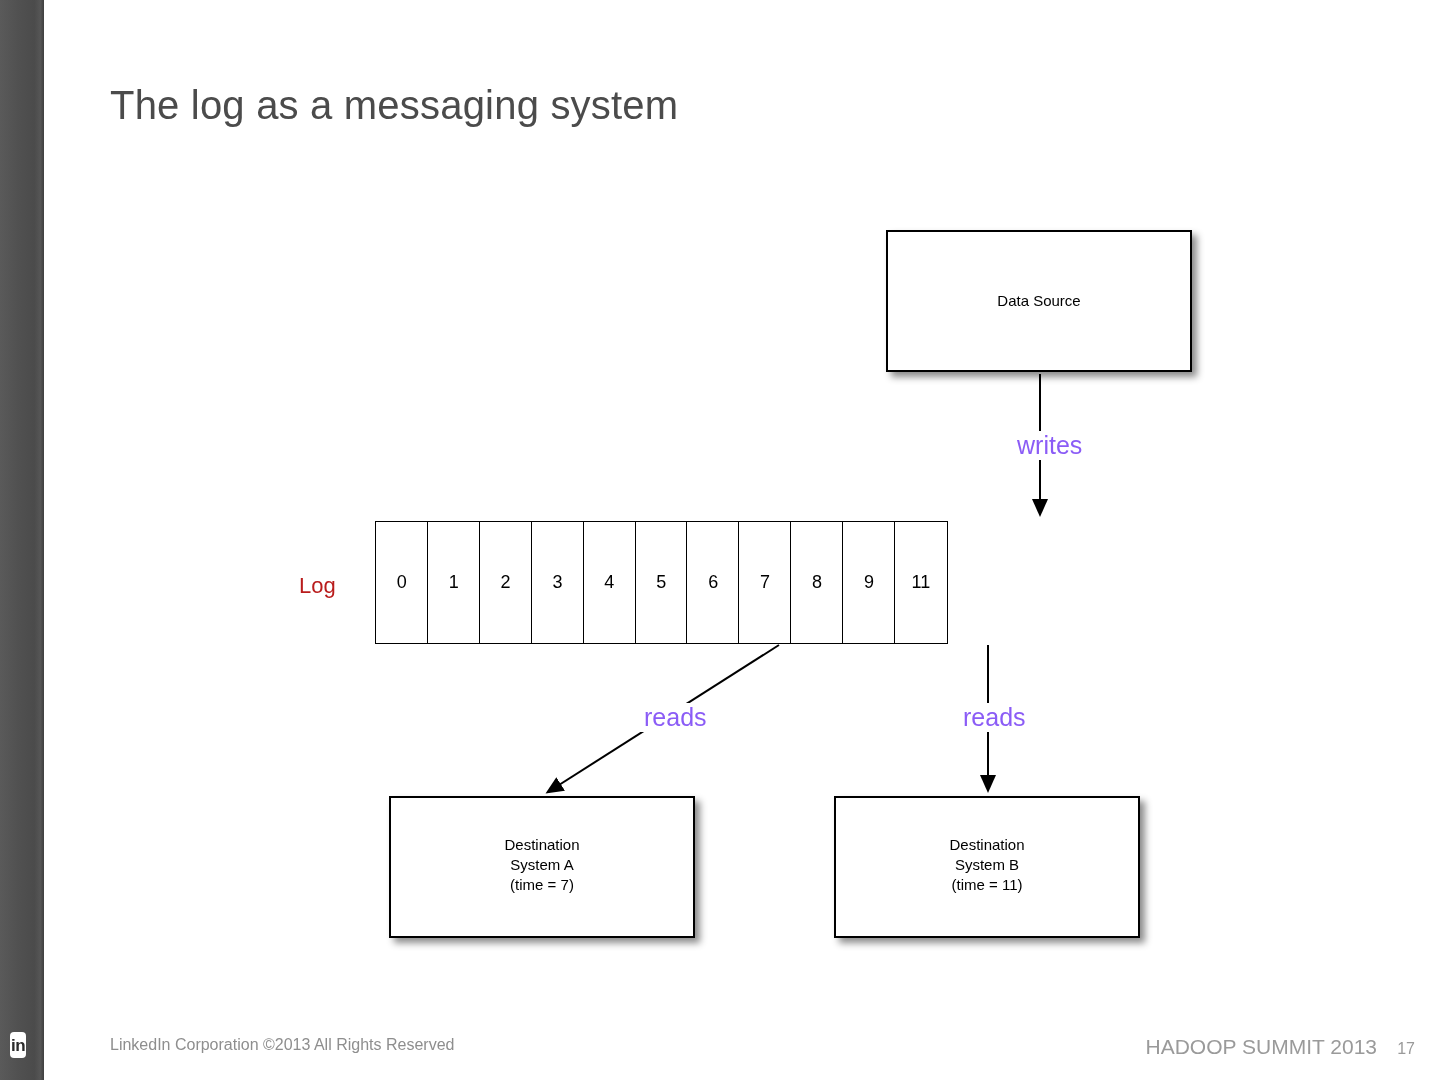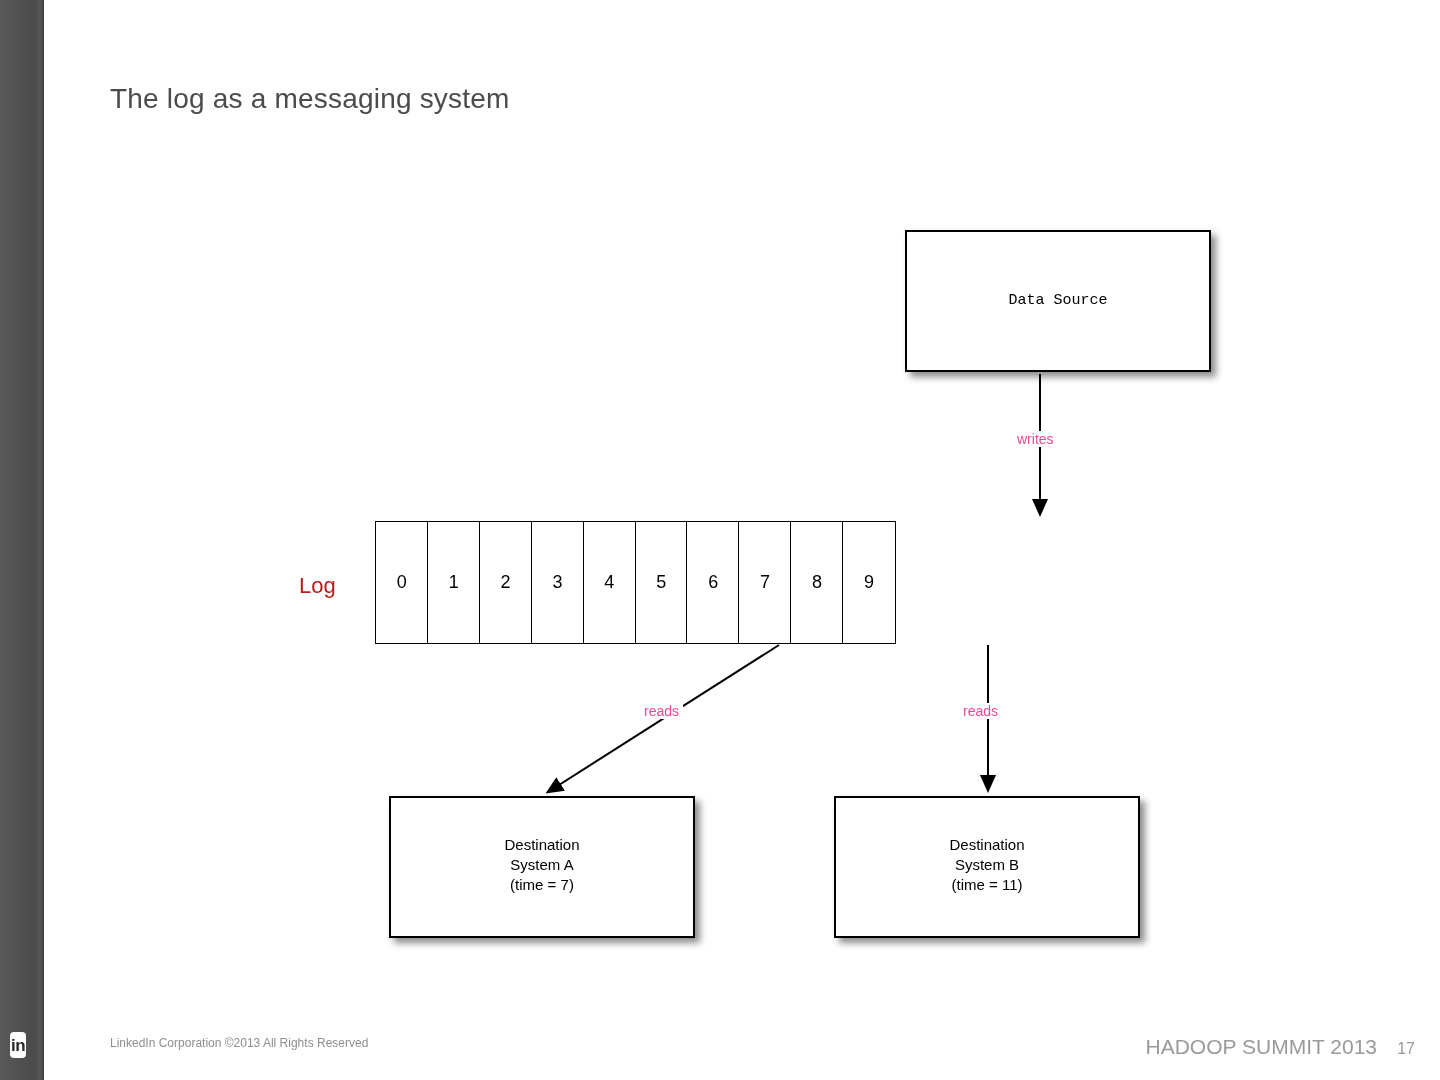--- a/index.html
+++ b/index.html
@@ -19,21 +19,21 @@
   #left-band {
     position: absolute;
     left: 0; top: 0;
     width: 44px; height: 1080px;
     background: linear-gradient(to right, #5a5a5a 0%, #515151 40%, #4b4b4b 78%, #565656 92%, #3f3f3f 100%);
   }
   
   #page-title {
     position: absolute;
     left: 110px; top: 83px;
-    font-size: 28px;
+    font-size: 40px;
     color: #4b4b4b;
     font-weight: 400;
     letter-spacing: 0.2px;
     white-space: nowrap;
   }
   
   .pbox {
     position: absolute;
     background: #ffffff;
     border: 2px solid #000000;
@@ -42,21 +42,21 @@
     align-items: center;
     justify-content: center;
     text-align: center;
   }
   .pbox .ptext {
     font-size: 15px;
     color: #000000;
     line-height: 20px;
     white-space: pre-line;
   }
-  #box-data-source { left: 905px; top: 230px; width: 306px; height: 142px; font-family: Liberation Mono, monospace; }
+  #box-data-source { left: 886px; top: 230px; width: 306px; height: 142px; }
   #box-data-source .ptext { transform: translateY(0px); }
   #box-dest-a { left: 389px; top: 796px; width: 306px; height: 142px; }
   #box-dest-b { left: 834px; top: 796px; width: 306px; height: 142px; }
   #box-dest-a .ptext, #box-dest-b .ptext { transform: translateY(-2px); }
 
   
   #log-label {
     position: absolute;
     left: 299px; top: 573px;
     font-size: 22px;
@@ -87,35 +87,35 @@
   }
   
   #arrows {
     position: absolute;
     left: 0; top: 0;
     width: 1440px; height: 1080px;
     pointer-events: none;
   }
   .edge-label {
     position: absolute;
-    font-size: 14px;
-    color: #ec4899;
+    font-size: 25px;
+    color: #8b5cf6;
     background: #ffffff;
     padding: 0 4px;
     white-space: nowrap;
   }
   #label-writes { left: 1013px; top: 431px; }
   #label-reads-a { left: 640px; top: 703px; }
   #label-reads-b { left: 959px; top: 703px; }
 
   
   #footer-left {
     position: absolute;
     left: 110px; top: 1036px;
-    font-size: 12px;
+    font-size: 16px;
     color: #8e8e8e;
     white-space: nowrap;
   }
   #footer-right {
     position: absolute;
     right: 63px; top: 1035px;
     font-size: 21px;
     color: #9a9a9a;
     white-space: nowrap;
   }
@@ -172,20 +172,21 @@
     <div class="log-cell">0</div>
     <div class="log-cell">1</div>
     <div class="log-cell">2</div>
     <div class="log-cell">3</div>
     <div class="log-cell">4</div>
     <div class="log-cell">5</div>
     <div class="log-cell">6</div>
     <div class="log-cell">7</div>
     <div class="log-cell">8</div>
     <div class="log-cell">9</div>
+    <div class="log-cell">11</div>
   </div>
 
   <svg id="arrows" viewBox="0 0 1440 1080" width="1440" height="1080">
     <defs>
       <marker id="ah" markerWidth="10" markerHeight="10" refX="7.5" refY="4" orient="auto" markerUnits="strokeWidth">
         <path d="M0,0 L9,4 L0,8 Z" fill="#000000"></path>
       </marker>
     </defs>
 
     <line x1="1040" y1="374" x2="1040" y2="514" stroke="#000000" stroke-width="2" marker-end="url(#ah)"></line>

